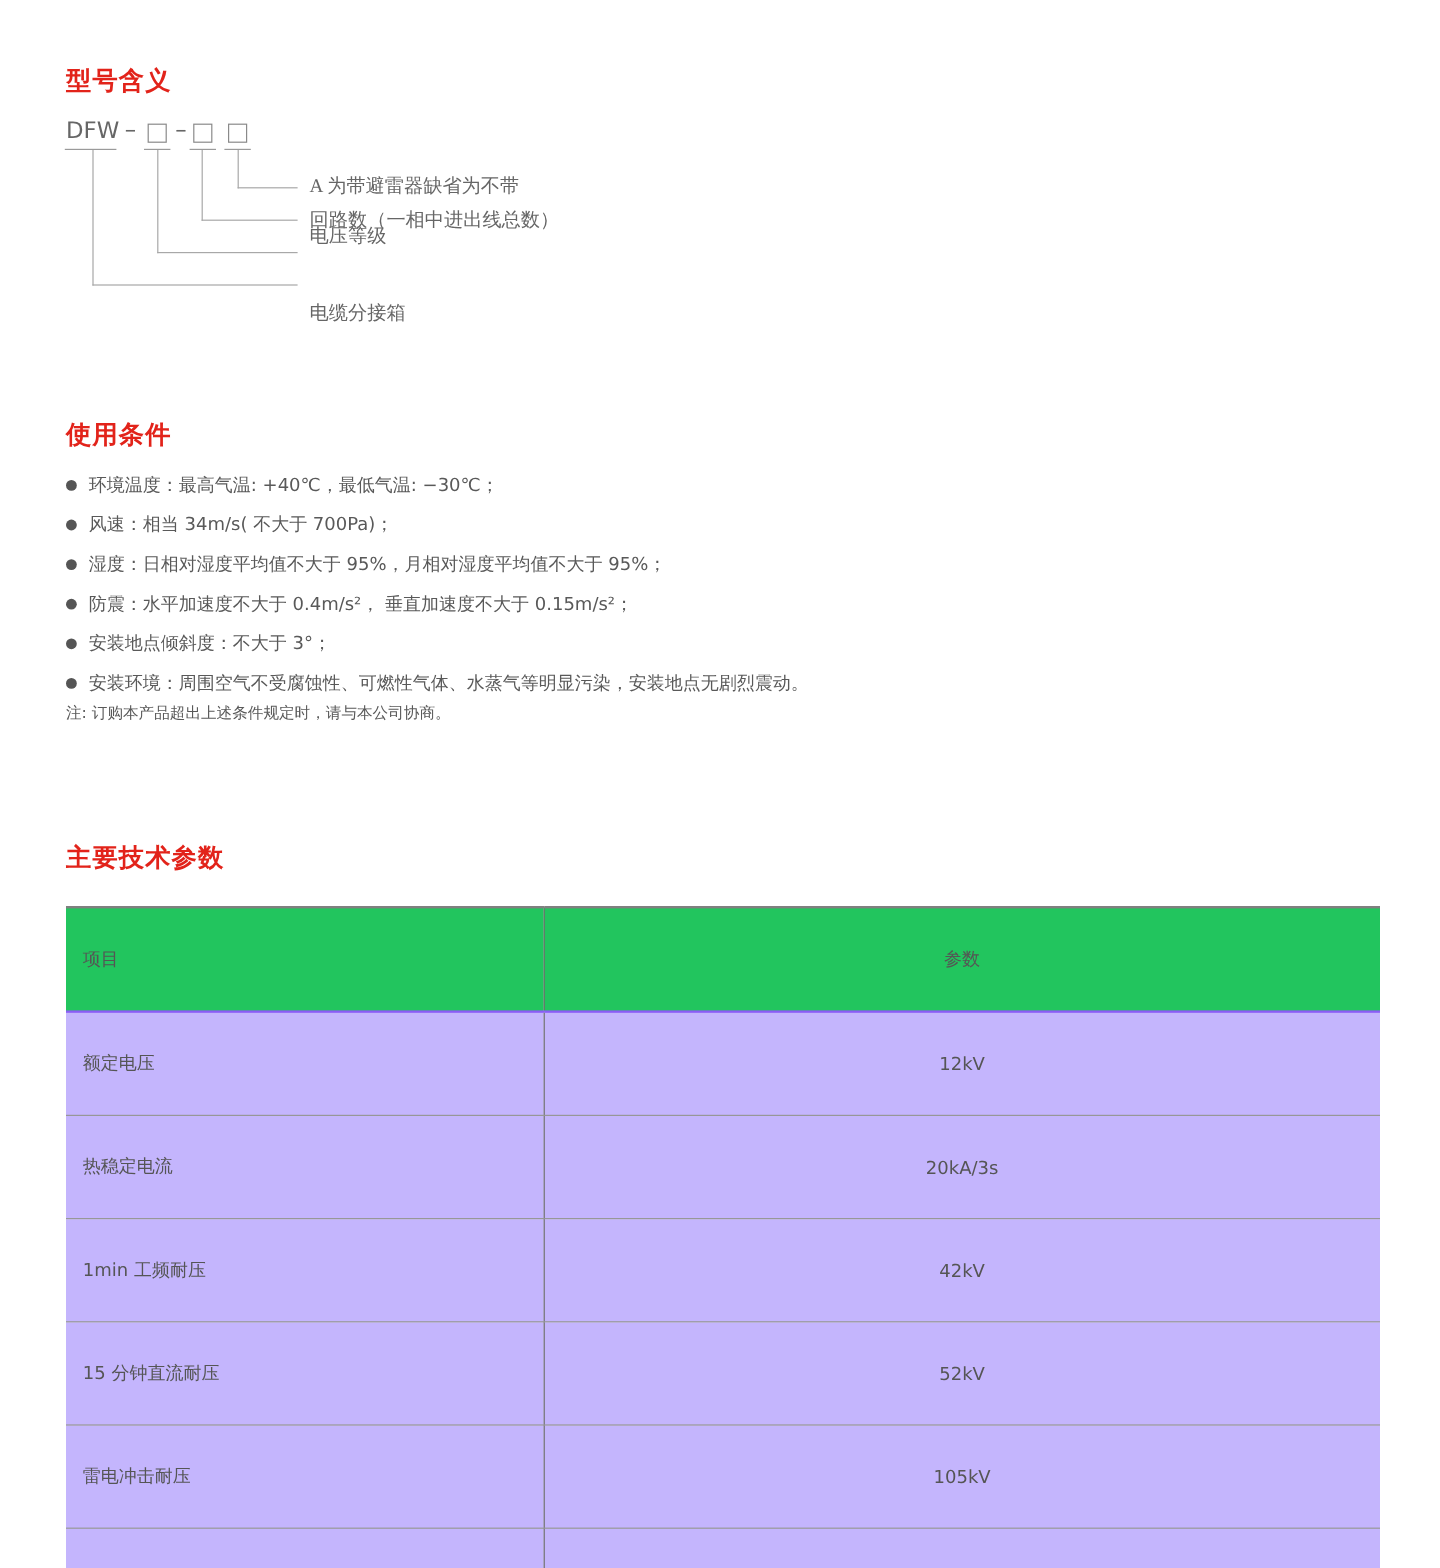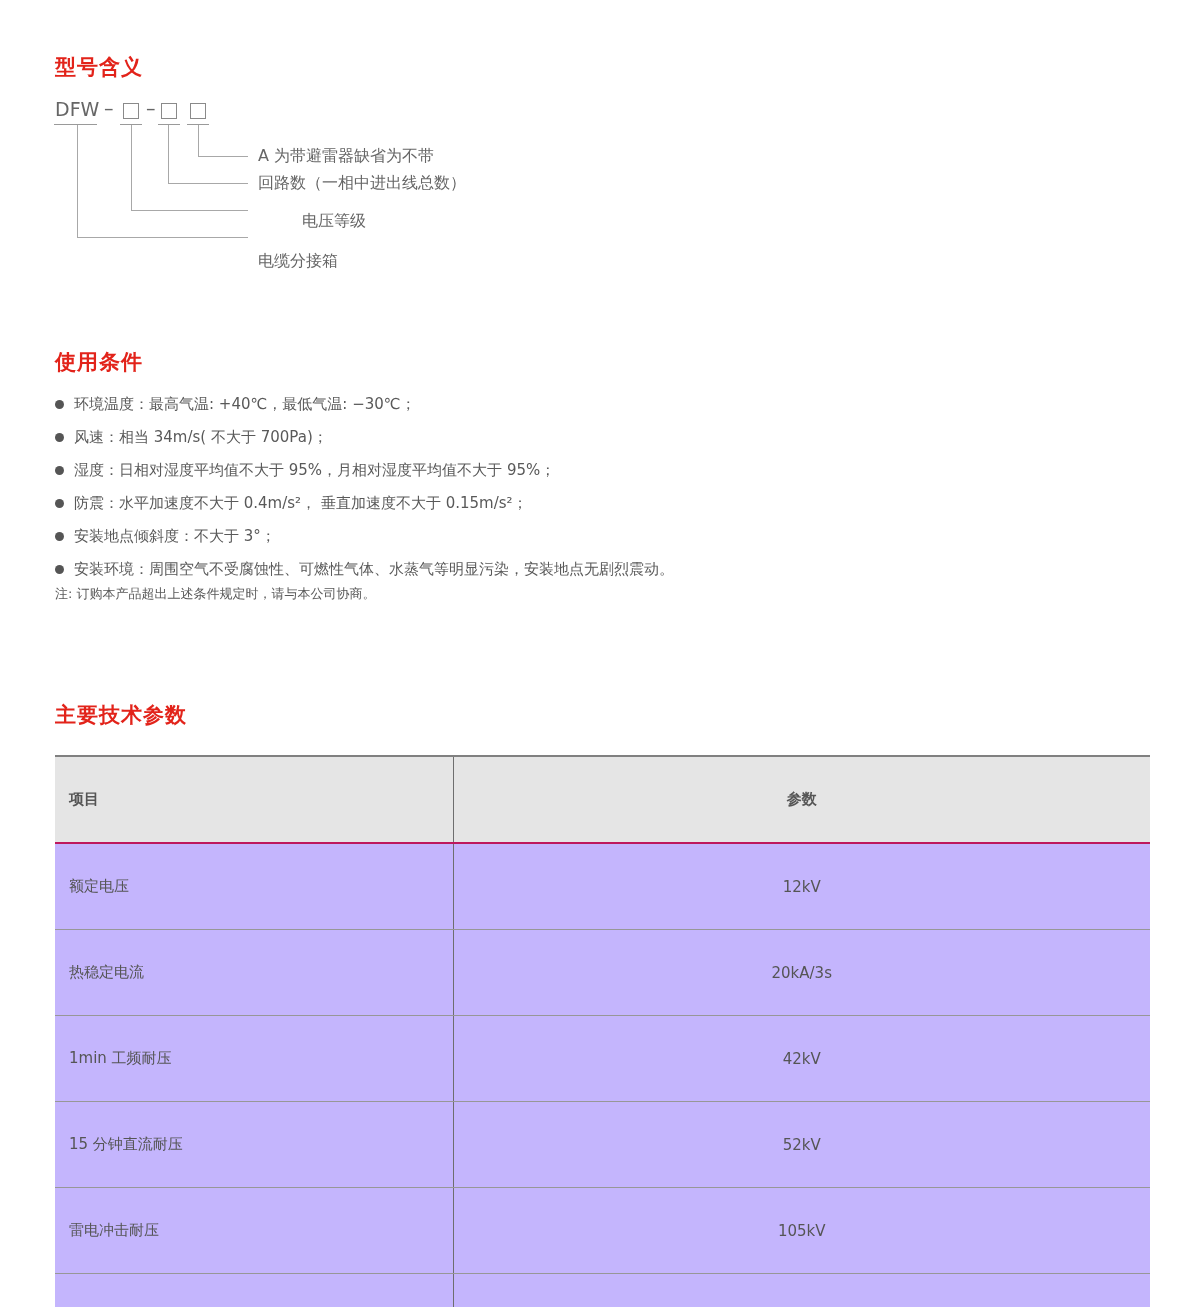--- a/index.html
+++ b/index.html
@@ -53,22 +53,22 @@
   }
 
   
   #params-table{
     position:absolute;left:55px;top:755px;
     width:1095px;border-collapse:collapse;table-layout:fixed;
     font-size:15px;color:#555;
   }
   #params-table col.c1{width:398px;}
   #params-table th{
-    background:#e5e5e5;font-weight:bold;height:53px;
-    border-top:2px solid #808080;border-bottom:2px solid #be185d;
+    background:#22c55e;font-weight:normal;height:53px;
+    border-top:2px solid #808080;border-bottom:2px solid #8b5cf6;
   }
   #params-table td{
     height:53px;border-bottom:1px solid #979797;background:#c4b5fd;
   }
   #params-table th.cell-item,#params-table td.cell-item{
     text-align:left;padding-left:14px;border-right:1px solid #6e6e6e;
   }
   #params-table th.cell-value,#params-table td.cell-value{
     text-align:center;padding:16px;
   }
@@ -90,23 +90,23 @@
   <div class="u-line" style="left:54px;top:124px;width:43px;"></div>
   <div class="u-line" style="left:120px;top:124px;width:22px;"></div>
   <div class="u-line" style="left:158px;top:124px;width:22px;"></div>
   <div class="u-line" style="left:187px;top:124px;width:22px;"></div>
 
   <div class="connector" style="left:198px;top:125px;width:49px;height:31px;"></div>
   <div class="connector" style="left:168px;top:125px;width:79px;height:58px;"></div>
   <div class="connector" style="left:131px;top:125px;width:116px;height:85px;"></div>
   <div class="connector" style="left:77px;top:125px;width:170px;height:112px;"></div>
 
-  <div class="diagram-label" style="top:147px;">A 为带避雷器缺省为不带</div>
+  <div class="diagram-label" style="top:147px;font-family:Liberation Serif, serif;">A 为带避雷器缺省为不带</div>
   <div class="diagram-label" style="top:174px;">回路数（一相中进出线总数）</div>
-  <div class="diagram-label" style="top:212px;margin-left:44px;">电压等级</div>
+  <div class="diagram-label" style="top:188px;">电压等级</div>
   <div class="diagram-label" style="top:228px;margin-top:24px;">电缆分接箱</div>
 
   <div class="heading" id="heading-conditions">使用条件</div>
 
   <div id="conditions-list">
     <div class="cond-item">
       <span class="bullet-dot"></span>
       <span class="cond-text">环境温度：最高气温: +40℃，最低气温: −30℃；</span>
     </div>
     <div class="cond-item">

